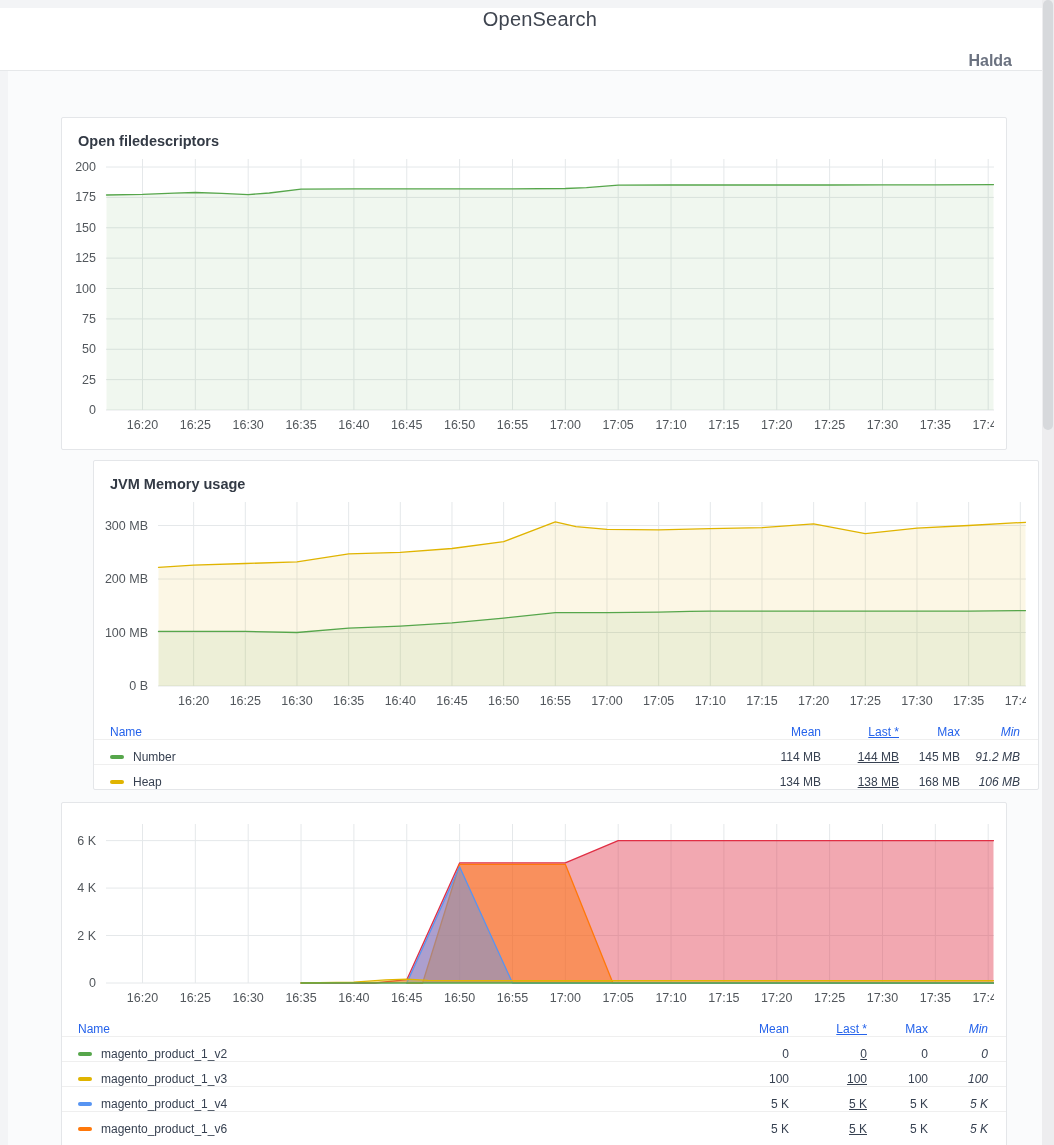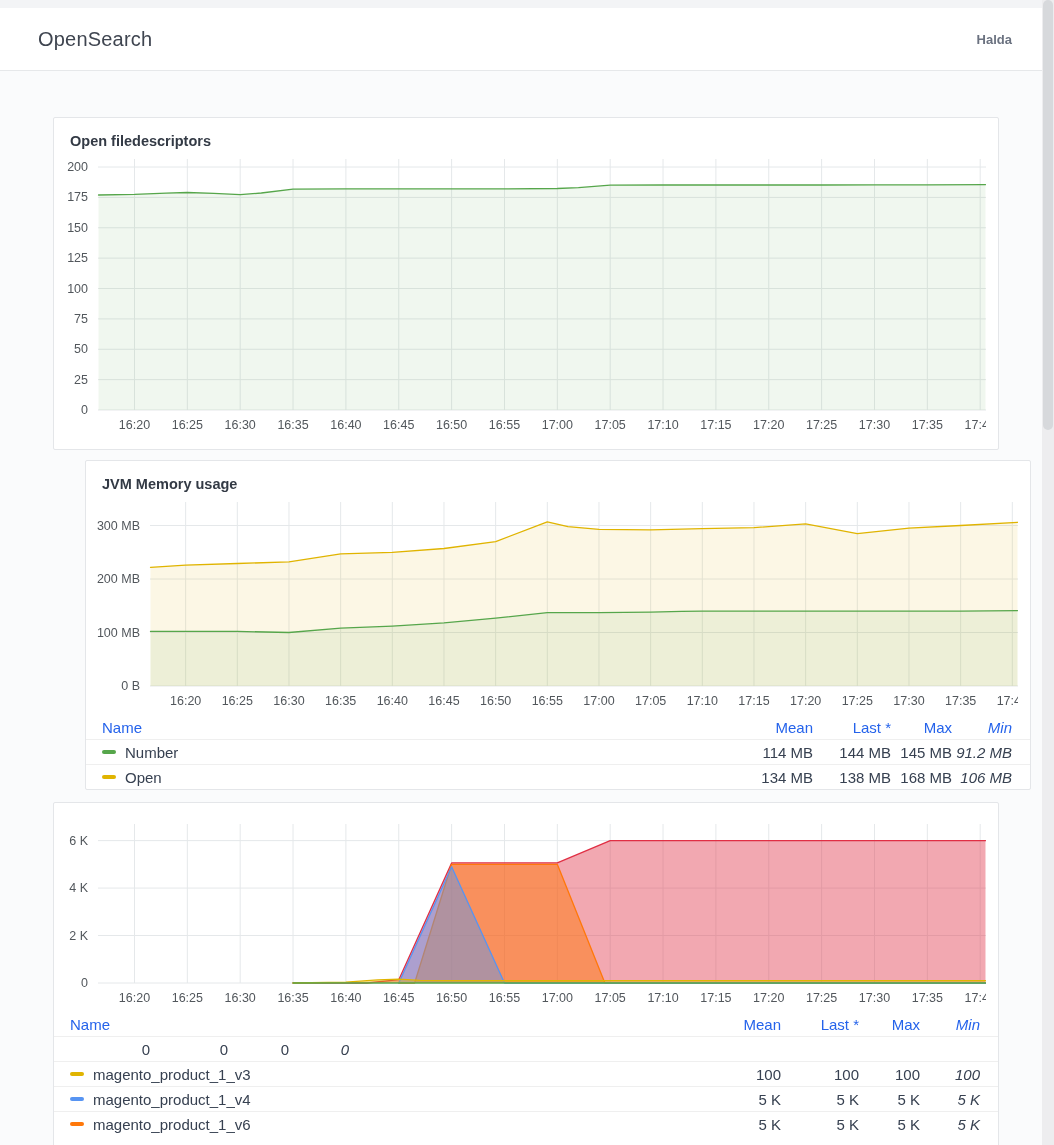--- a/index.html
+++ b/index.html
@@ -6,46 +6,46 @@
   body{
     width:1054px;height:1145px;overflow:hidden;position:relative;
     background:#f3f4f6;
     font-family:"Liberation Sans", sans-serif;
     -webkit-font-smoothing:antialiased;
   }
   
   .topstrip{position:absolute;top:0;left:0;right:0;height:8px;background:#f3f4f6;}
   .header{
     position:absolute;top:8px;left:0;width:1042px;height:62px;background:#ffffff;
-    border-bottom:1px solid #e6e8ea;display:flex;align-items:center;
+    border-bottom:1px solid #e6e8ea;display:flex;align-items:center;flex-direction:column;
   }
   .app-title{margin-left:38px;font-size:20px;color:#3f4550;font-weight:500;letter-spacing:.2px;}
   .tabs{margin-left:auto;margin-right:28px;display:flex;gap:30px;height:100%;align-items:center;}
-  .tab{position:relative;height:100%;display:flex;align-items:center;font-size:13px;font-weight:600;color:#6b7280;cursor:pointer;padding:0 2px;margin-left:32px;}
+  .tab{position:relative;height:100%;display:flex;align-items:flex-end;font-size:16px;font-weight:600;color:#6b7280;cursor:pointer;padding:0 2px;margin-left:32px;}
   .tab.active{color:#1d4ed8;}
   .tab.active .tab-underline{position:absolute;left:-6px;right:-6px;bottom:-1px;height:2px;background:#2563eb;}
   
-  .content{position:absolute;top:71px;left:0;width:1042px;bottom:0;background:#fafbfc;}
+  .content{position:absolute;top:71px;left:8px;width:1042px;bottom:0;background:#fafbfc;}
   .panel{
     position:absolute;left:53px;width:946px;background:#ffffff;
     border:1px solid #e4e6e9;border-radius:2px;box-sizing:border-box;padding-top:13px;
   }
   #panel-0{top:46px;height:333px;}
   #panel-1{top:389px;height:330px;margin-left:32px;}
   #panel-2{top:731px;height:370px;}
   .panel-title{margin-left:16px;font-size:14.5px;font-weight:700;color:#333a45;line-height:20px;}
   svg.chart{display:block;margin-top:8px;}
   svg.chart text{font-family:"Liberation Sans", sans-serif;font-size:12.5px;fill:#52575c;}
   
   .legend{margin-top:2px;}
-  .lg-row{display:flex;align-items:center;height:24px;border-top:1px solid #efefef;padding-left:16px;padding-right:18px;font-size:15px;color:#374151;}
+  .lg-row{display:flex;align-items:flex-end;height:24px;border-top:1px solid #efefef;padding-left:16px;padding-right:18px;font-size:12px;color:#374151;}
   .lg-row.lg-head{border-top:none;color:#2563eb;font-weight:500;}
   .lg-name{flex:1;display:flex;align-items:center;gap:9px;}
   .lg-col{text-align:right;}
-  .lg-col.c0{width:80px;} .lg-col.c1{width:78px;} .lg-col.c2{width:61px;} .lg-col.c3{width:60px;font-style:italic;}
+  .lg-col.c0{width:80px;} .lg-col.c1{width:78px;text-decoration:underline;} .lg-col.c2{width:61px;} .lg-col.c3{width:60px;font-style:italic;}
   .swatch{width:14px;height:4px;border-radius:2px;display:inline-block;}
   
   .scrollbar-track{position:absolute;top:0;right:0;width:12px;height:1145px;background:#ededef;}
   .scrollbar-thumb{position:absolute;top:0;right:1px;width:10px;height:430px;background:#d7d9dc;border-radius:5px;}
 </style>
 </head>
 <body>
 
 <div class="topstrip"></div>
 
@@ -184,21 +184,21 @@
             <span>Number</span>
           </div>
           <div class="lg-col c0">114 MB</div>
           <div class="lg-col c1">144 MB</div>
           <div class="lg-col c2">145 MB</div>
           <div class="lg-col c3">91.2 MB</div>
         </div>
         <div class="lg-row">
           <div class="lg-name">
             <span class="swatch" style="background: rgb(224, 180, 0);"></span>
-            <span>Open</span>
+            <span>Heap</span>
           </div>
           <div class="lg-col c0">134 MB</div>
           <div class="lg-col c1">138 MB</div>
           <div class="lg-col c2">168 MB</div>
           <div class="lg-col c3">106 MB</div>
         </div>
       </div>
   </div>
 
   <div class="panel" id="panel-2">
@@ -258,20 +258,24 @@
       </svg>
     <div class="legend" id="legend-2">
         <div class="lg-row lg-head">
           <div class="lg-name">Name</div>
           <div class="lg-col c0">Mean</div>
           <div class="lg-col c1">Last *</div>
           <div class="lg-col c2">Max</div>
           <div class="lg-col c3">Min</div>
         </div>
         <div class="lg-row">
+          <div class="lg-name">
+            <span class="swatch" style="background: rgb(86, 166, 75);"></span>
+            <span>magento_product_1_v2</span>
+          </div>
           <div class="lg-col c0">0</div>
           <div class="lg-col c1">0</div>
           <div class="lg-col c2">0</div>
           <div class="lg-col c3">0</div>
         </div>
         <div class="lg-row">
           <div class="lg-name">
             <span class="swatch" style="background: rgb(224, 180, 0);"></span>
             <span>magento_product_1_v3</span>
           </div>

